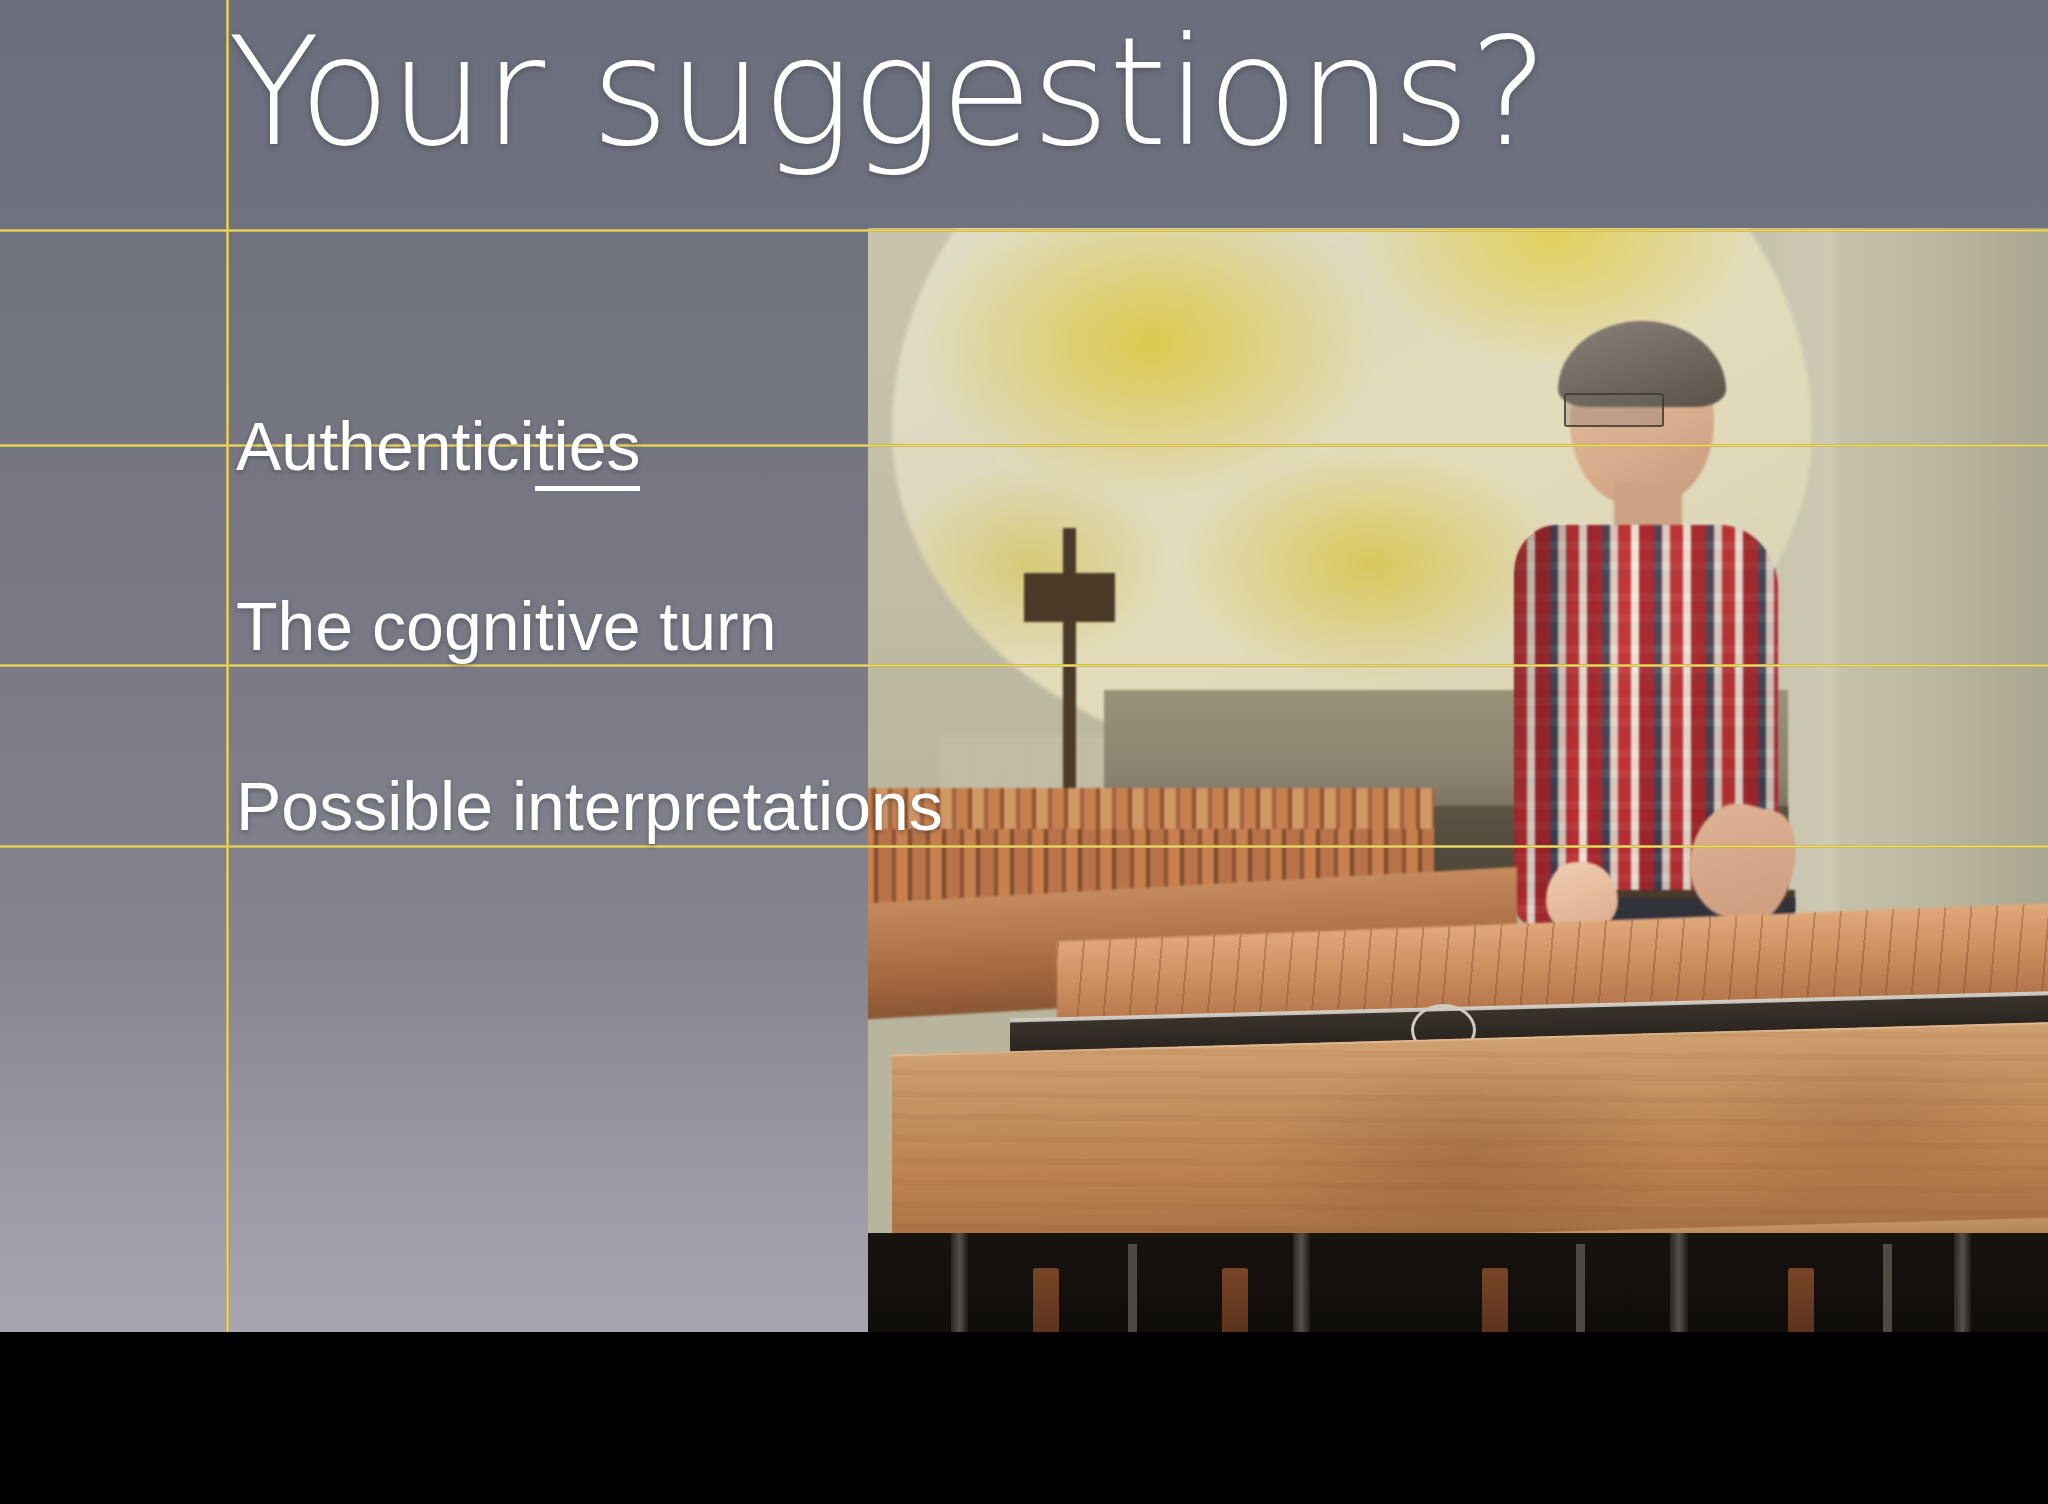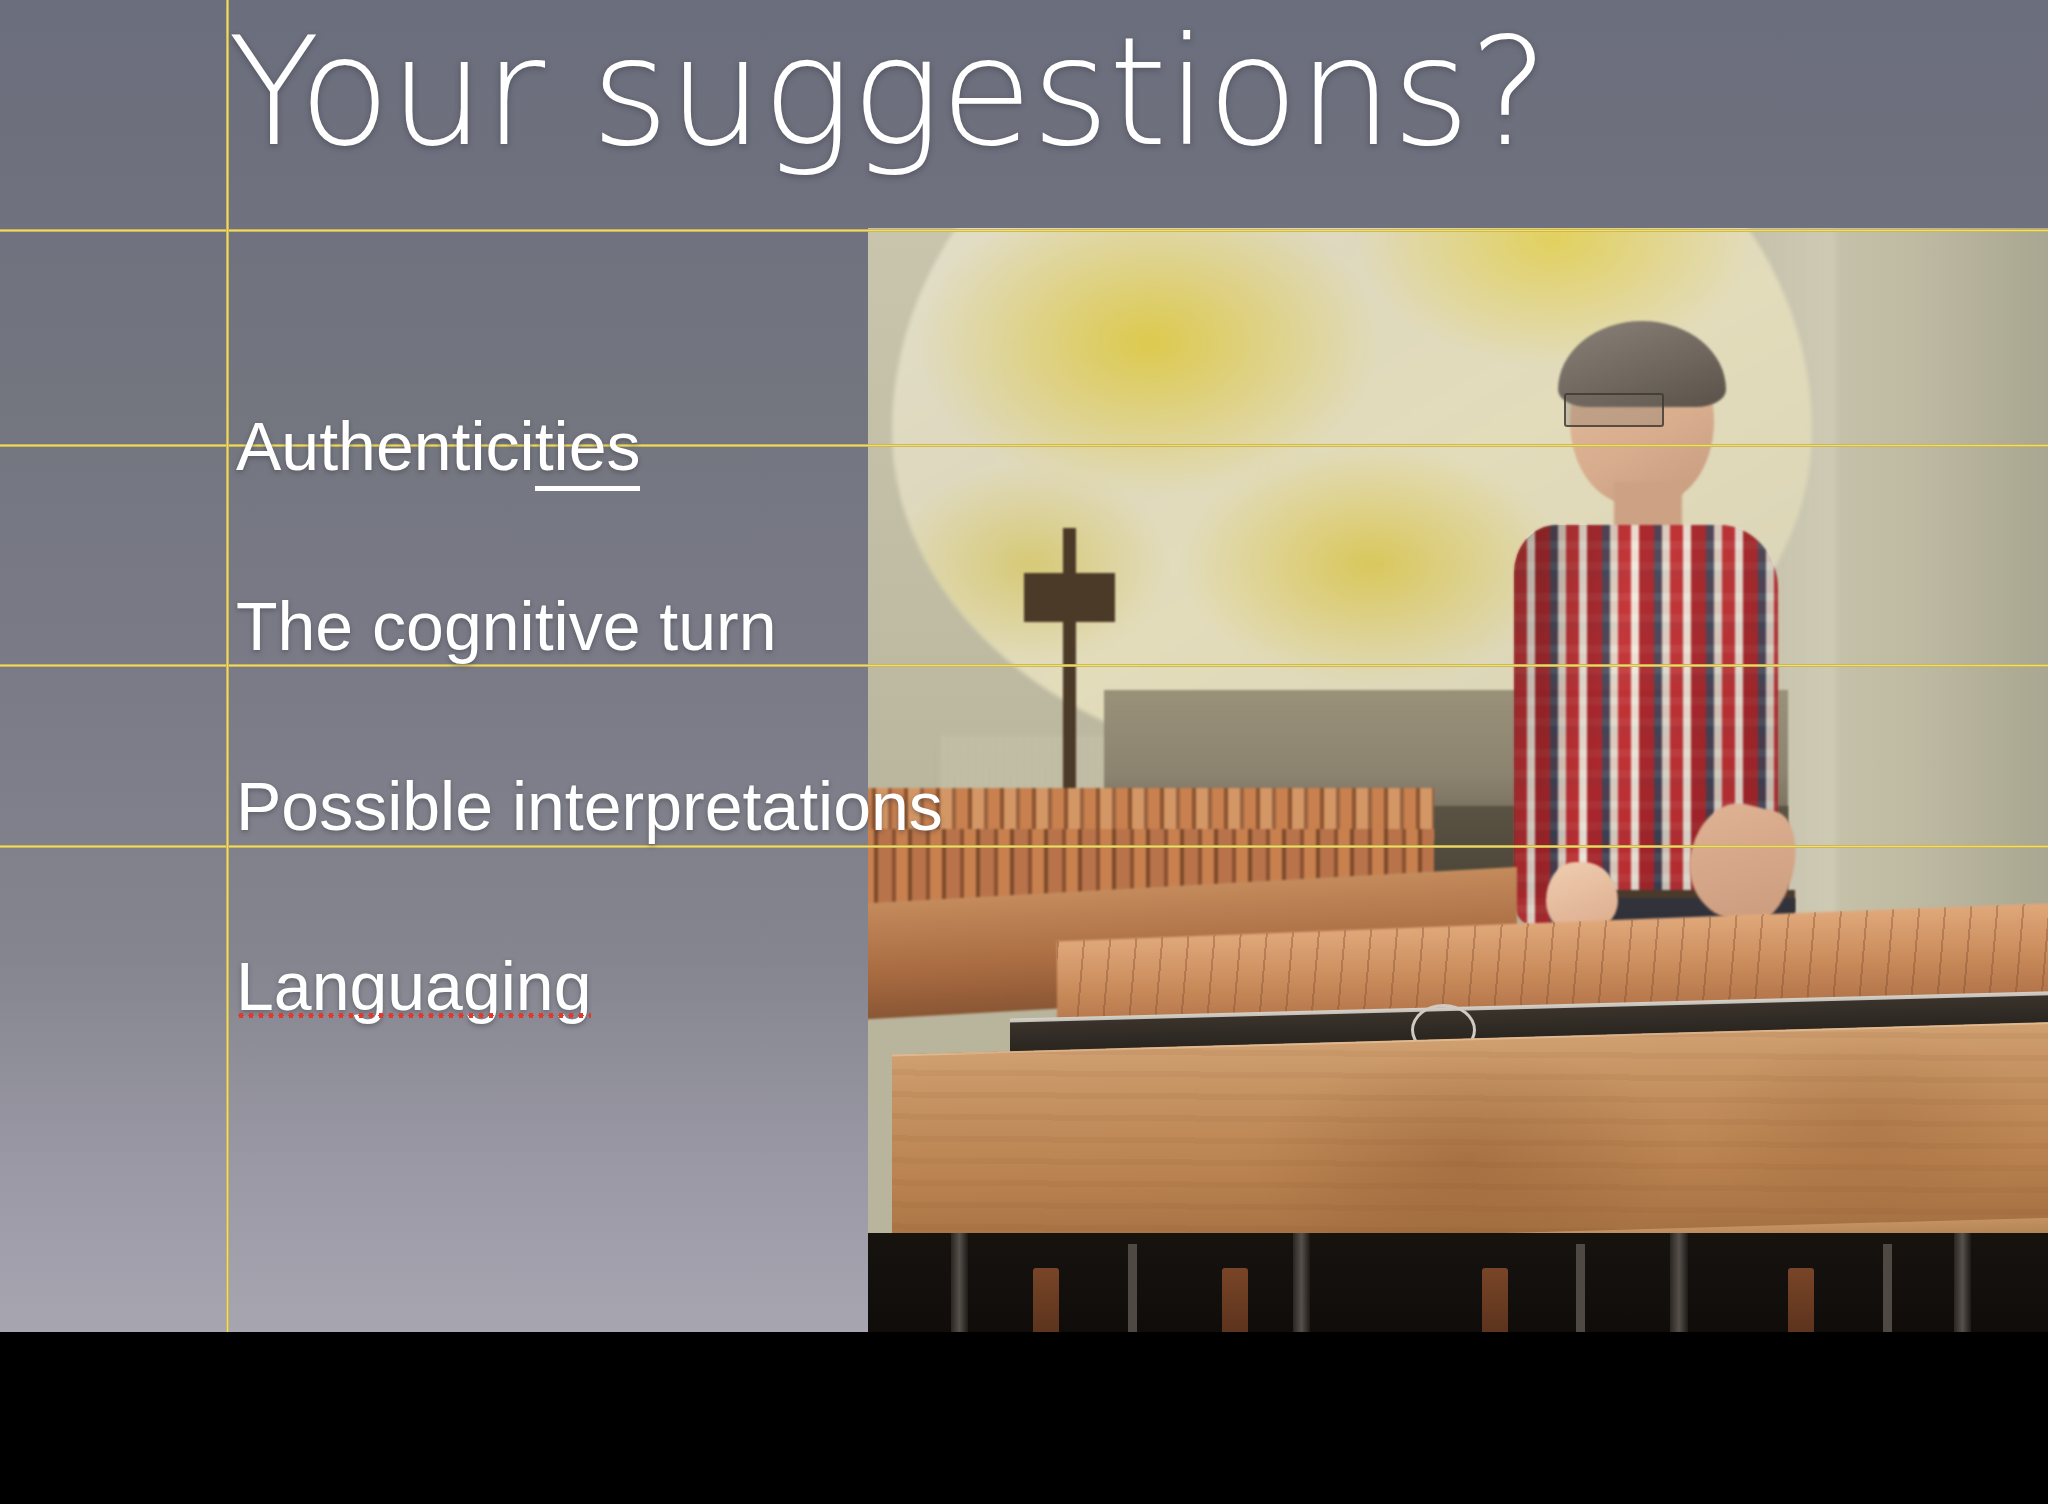--- a/index.html
+++ b/index.html
@@ -407,17 +407,16 @@
   <div class="bullets">
 
     <div class="bullet"><span>Authentici</span><span class="u-white">ties</span></div>
 
     <div class="bullet"><span>The cognitive turn</span></div>
 
 
     <div class="bullet"><span>Possible interpretations</span></div>
 
 
-    <div class="bullet"><span class="u-red">Languaging</span></div>
 
   </div>
 
 </div>
 
 </body></html>

